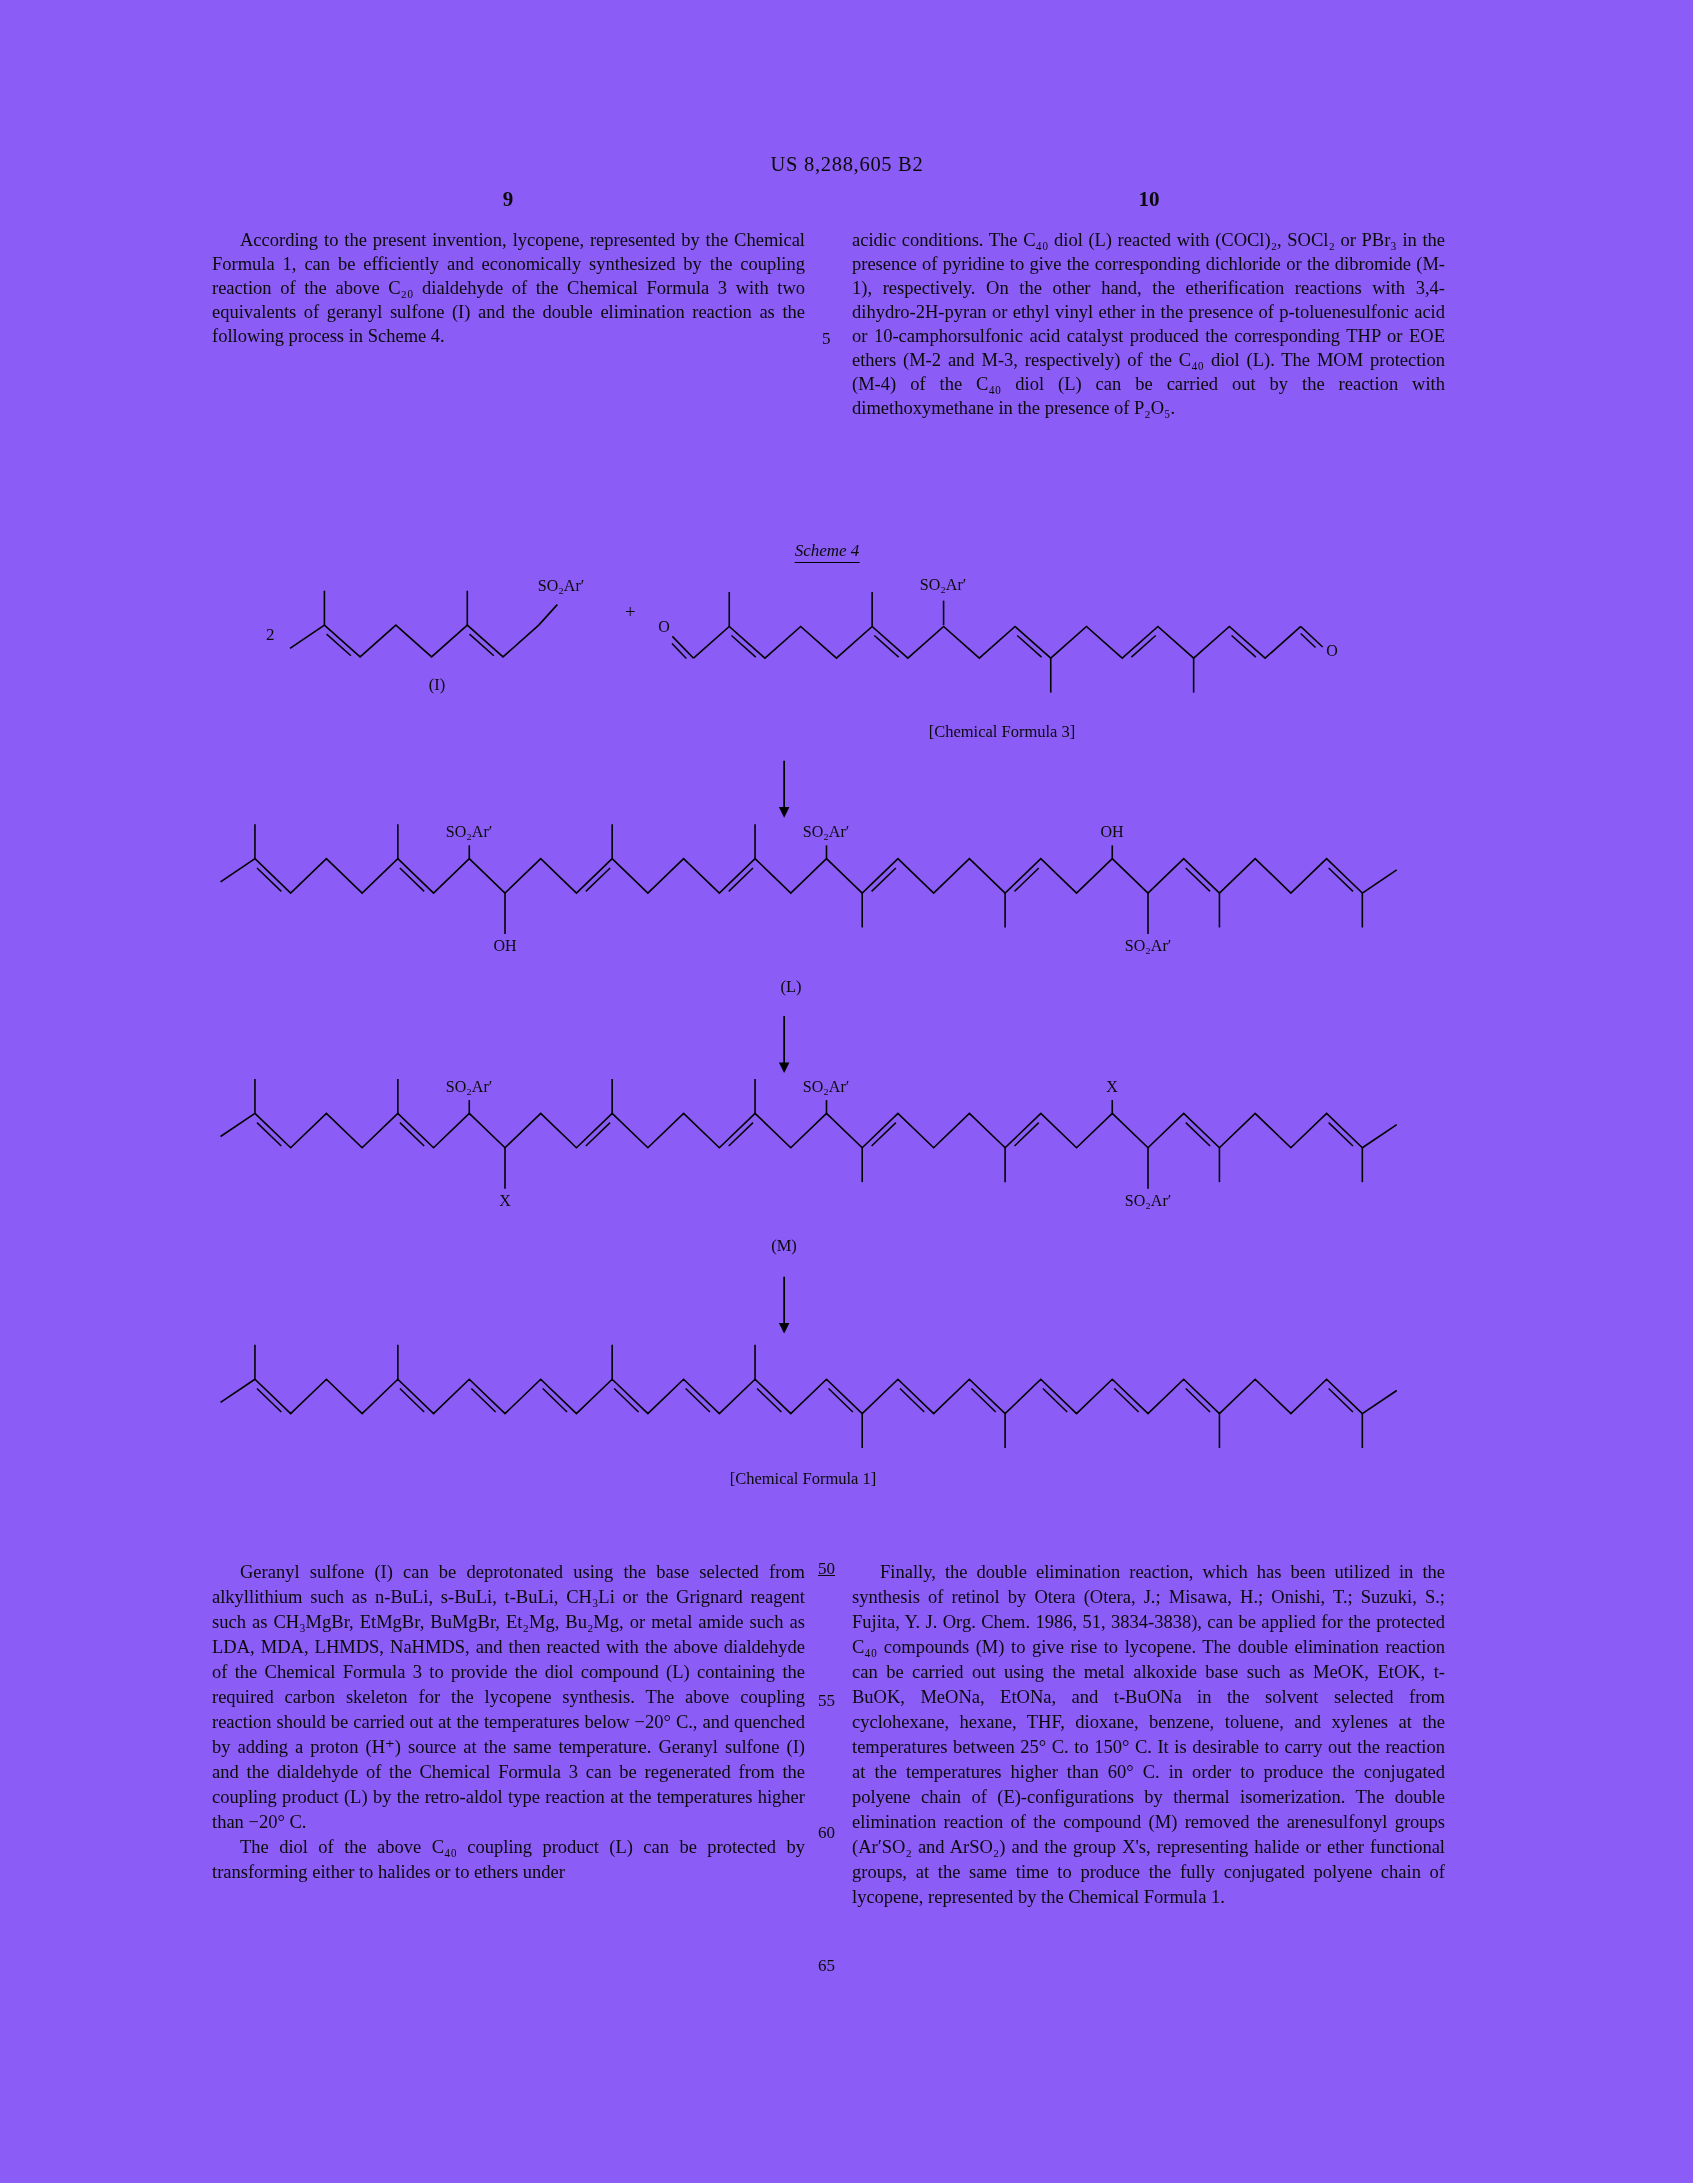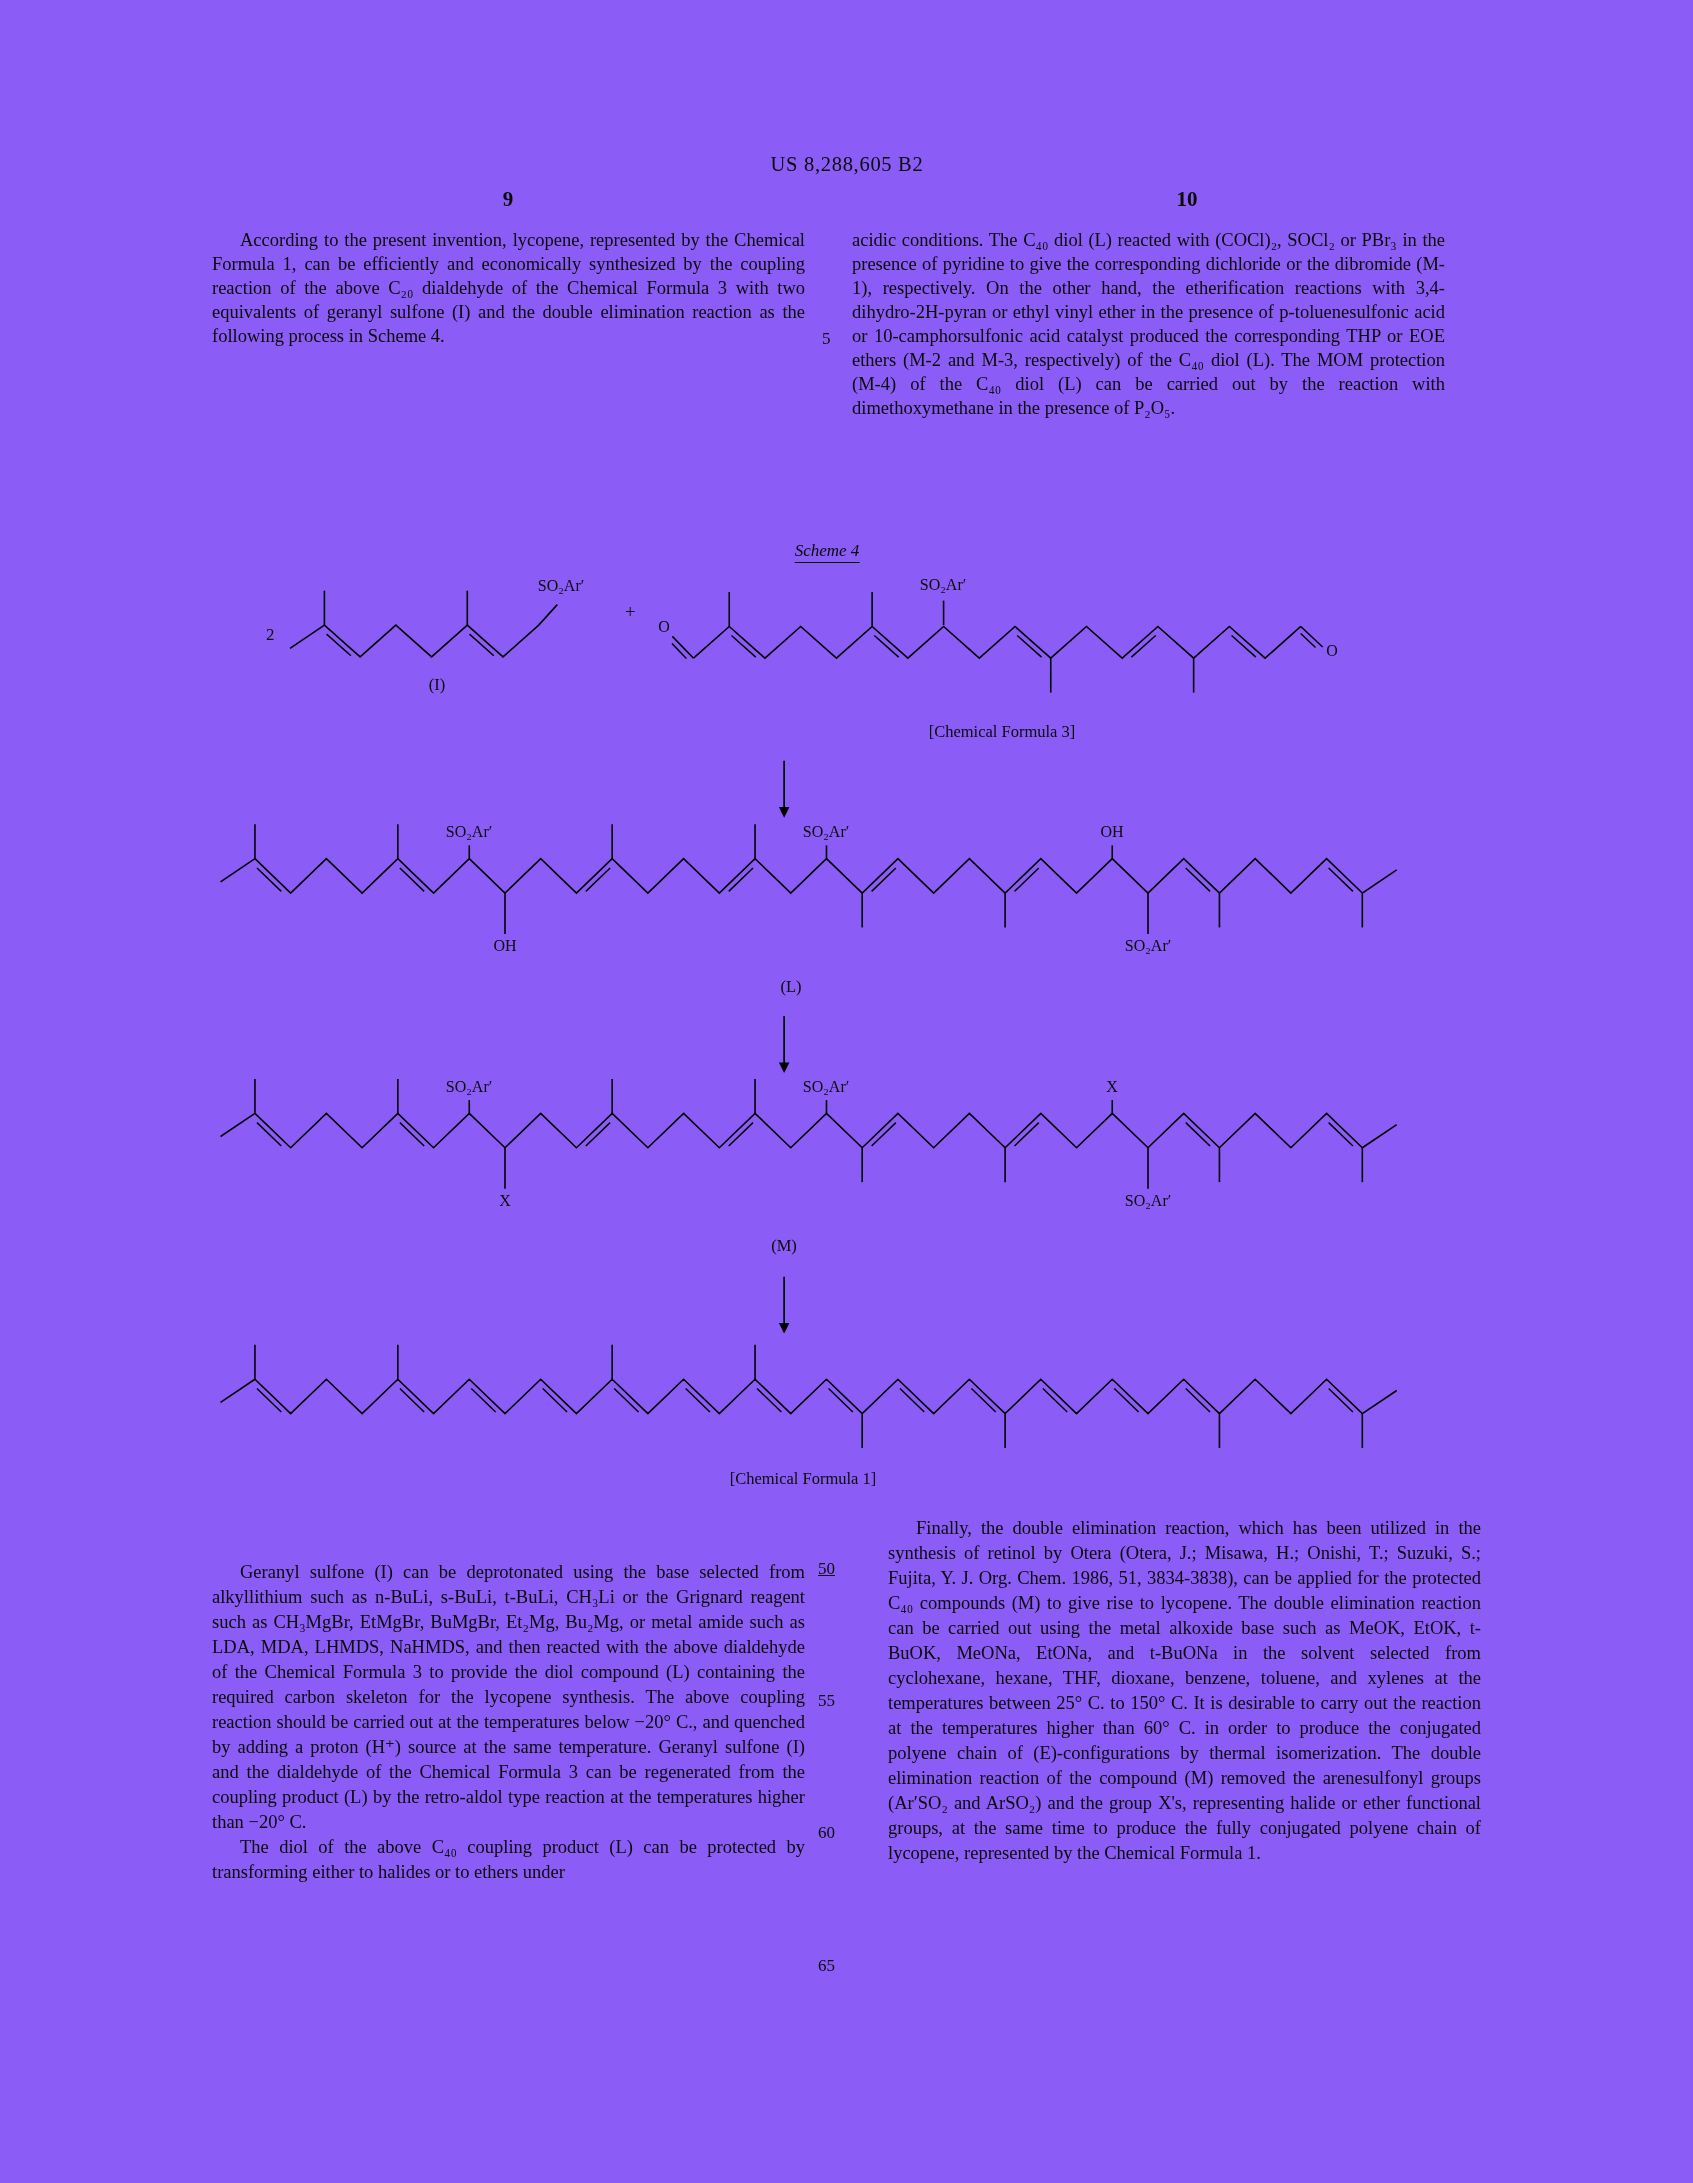--- a/index.html
+++ b/index.html
@@ -25,21 +25,21 @@
   #plus-sign{left:625px;top:602px;font-size:18.5px;transform:none;}
   svg{position:absolute;left:0;top:0;}
 </style>
 </head>
 <body>
 
 <div id="page">
 
   <div id="patent-number" class="abs ctr">US 8,288,605 B2</div>
   <div class="abs ctr page-col-num" style="left:508px;">9</div>
-  <div class="abs ctr page-col-num" style="left:1187px;">10</div>
+  <div class="abs ctr page-col-num" style="left:1149px;">10</div>
 
   <div class="col col-top" style="left:212px;top:228px;">
     <p class="indent">According to the present invention, lycopene, represented by the Chemical Formula 1, can be efficiently and economically synthesized by the coupling reaction of the above C₂₀ dialdehyde of the Chemical Formula 3 with two equivalents of geranyl sulfone (I) and the double elimination reaction as the following process in Scheme 4.</p>
   </div>
   <div class="col col-top" style="left:852px;top:228px;">
     <p>acidic conditions. The C₄₀ diol (L) reacted with (COCl)₂, SOCl₂ or PBr₃ in the presence of pyridine to give the corresponding dichloride or the dibromide (M-1), respectively. On the other hand, the etherification reactions with 3,4-dihydro-2H-pyran or ethyl vinyl ether in the presence of p-toluenesulfonic acid or 10-camphorsulfonic acid catalyst produced the corresponding THP or EOE ethers (M-2 and M-3, respectively) of the C₄₀ diol (L). The MOM protection (M-4) of the C₄₀ diol (L) can be carried out by the reaction with dimethoxymethane in the presence of P₂O₅.</p>
   </div>
 
   <div class="abs gutter-num" style="left:822px;top:329px;">5</div>
   <div class="abs gutter-num" style="left:818px;top:1559px;text-decoration:underline;">50</div>
@@ -193,18 +193,18 @@
   <div class="chem-label" style="left:505px;top:1192px;">X</div>
   <div class="chem-label" style="left:1148px;top:1192px;">SO₂Ar′</div>
   <div class="chem-caption" style="left:784px;top:1236px;">(M)</div>
 
   <div class="chem-caption" style="left:803px;top:1469px;">[Chemical Formula 1]</div>
 
   <div class="col col-bot" style="left:212px;top:1560px;">
     <p class="indent">Geranyl sulfone (I) can be deprotonated using the base selected from alkyllithium such as n-BuLi, s-BuLi, t-BuLi, CH₃Li or the Grignard reagent such as CH₃MgBr, EtMgBr, BuMgBr, Et₂Mg, Bu₂Mg, or metal amide such as LDA, MDA, LHMDS, NaHMDS, and then reacted with the above dialdehyde of the Chemical Formula 3 to provide the diol compound (L) containing the required carbon skeleton for the lycopene synthesis. The above coupling reaction should be carried out at the temperatures below −20° C., and quenched by adding a proton (H⁺) source at the same temperature. Geranyl sulfone (I) and the dialdehyde of the Chemical Formula 3 can be regenerated from the coupling product (L) by the retro-aldol type reaction at the temperatures higher than −20° C.</p>
     <p class="indent">The diol of the above C₄₀ coupling product (L) can be protected by transforming either to halides or to ethers under</p>
   </div>
-  <div class="col col-bot" style="left:852px;top:1516px;margin-left:36px;">
+  <div class="col col-bot" style="left:852px;top:1560px;">
     <p class="indent">Finally, the double elimination reaction, which has been utilized in the synthesis of retinol by Otera (Otera, J.; Misawa, H.; Onishi, T.; Suzuki, S.; Fujita, Y. J. Org. Chem. 1986, 51, 3834-3838), can be applied for the protected C₄₀ compounds (M) to give rise to lycopene. The double elimination reaction can be carried out using the metal alkoxide base such as MeOK, EtOK, t-BuOK, MeONa, EtONa, and t-BuONa in the solvent selected from cyclohexane, hexane, THF, dioxane, benzene, toluene, and xylenes at the temperatures between 25° C. to 150° C. It is desirable to carry out the reaction at the temperatures higher than 60° C. in order to produce the conjugated polyene chain of (E)-configurations by thermal isomerization. The double elimination reaction of the compound (M) removed the arenesulfonyl groups (Ar′SO₂ and ArSO₂) and the group X's, representing halide or ether functional groups, at the same time to produce the fully conjugated polyene chain of lycopene, represented by the Chemical Formula 1.</p>
   </div>
 
 </div>
 
 
 </body></html>

